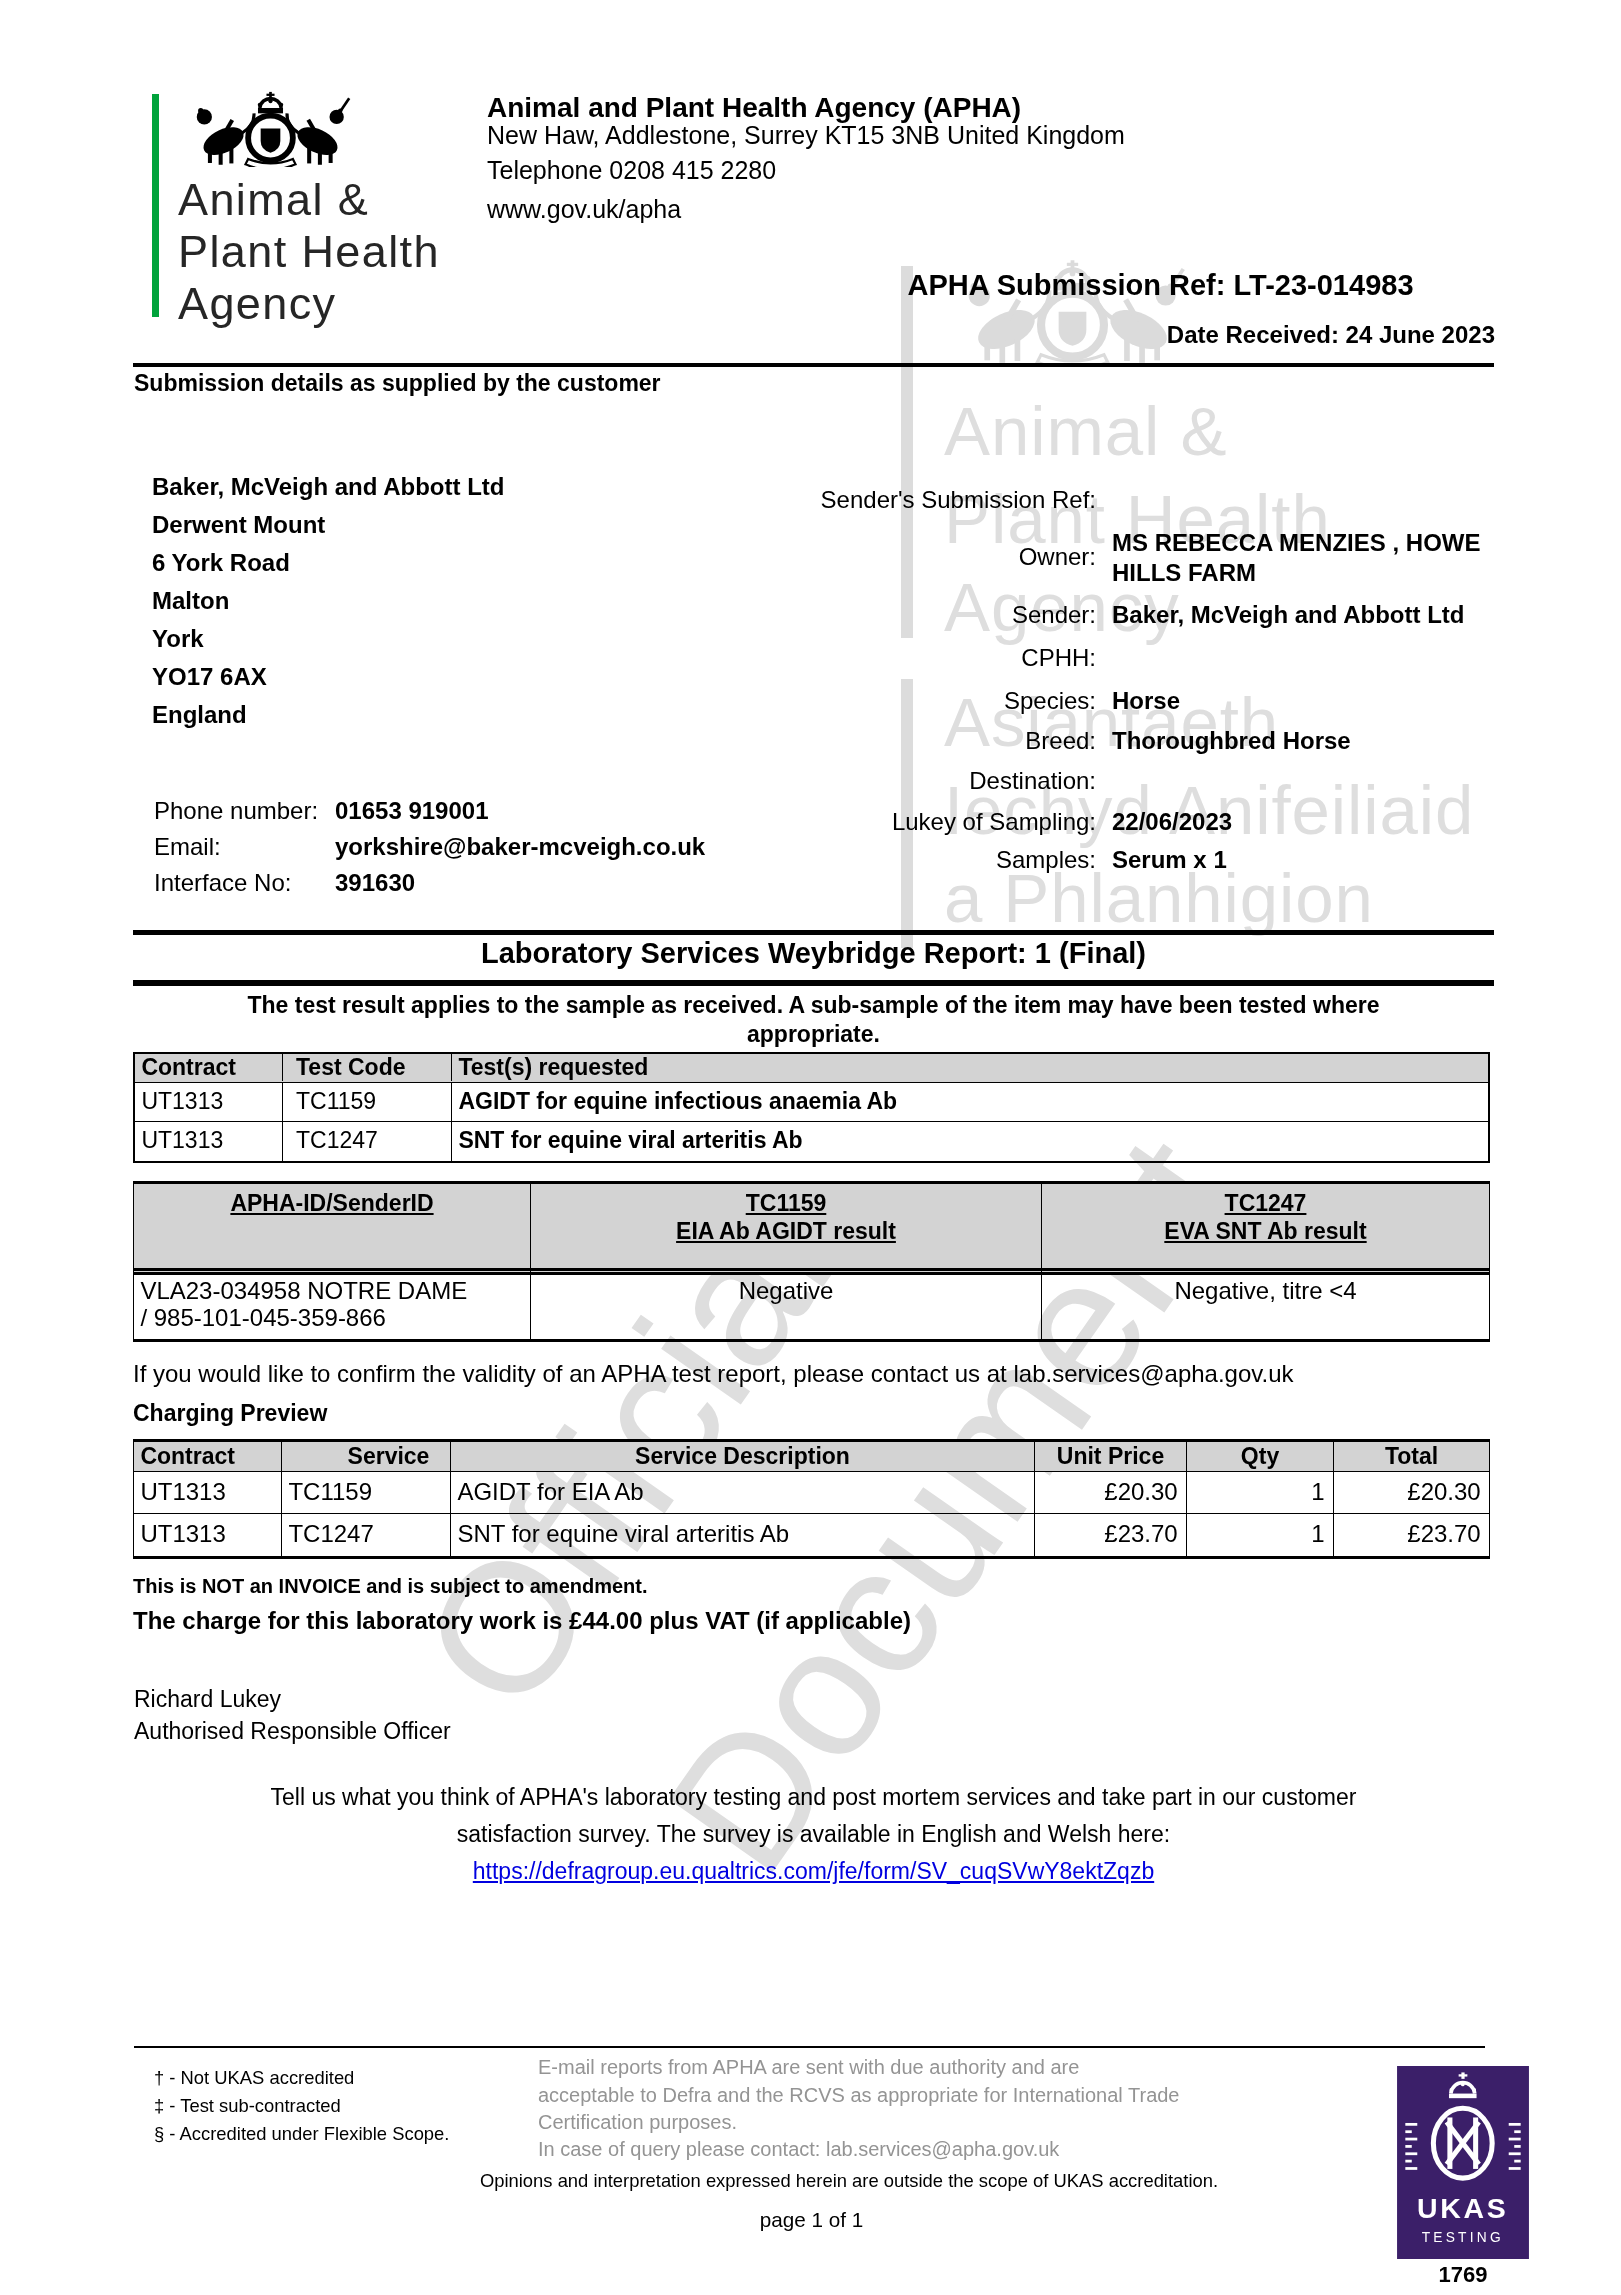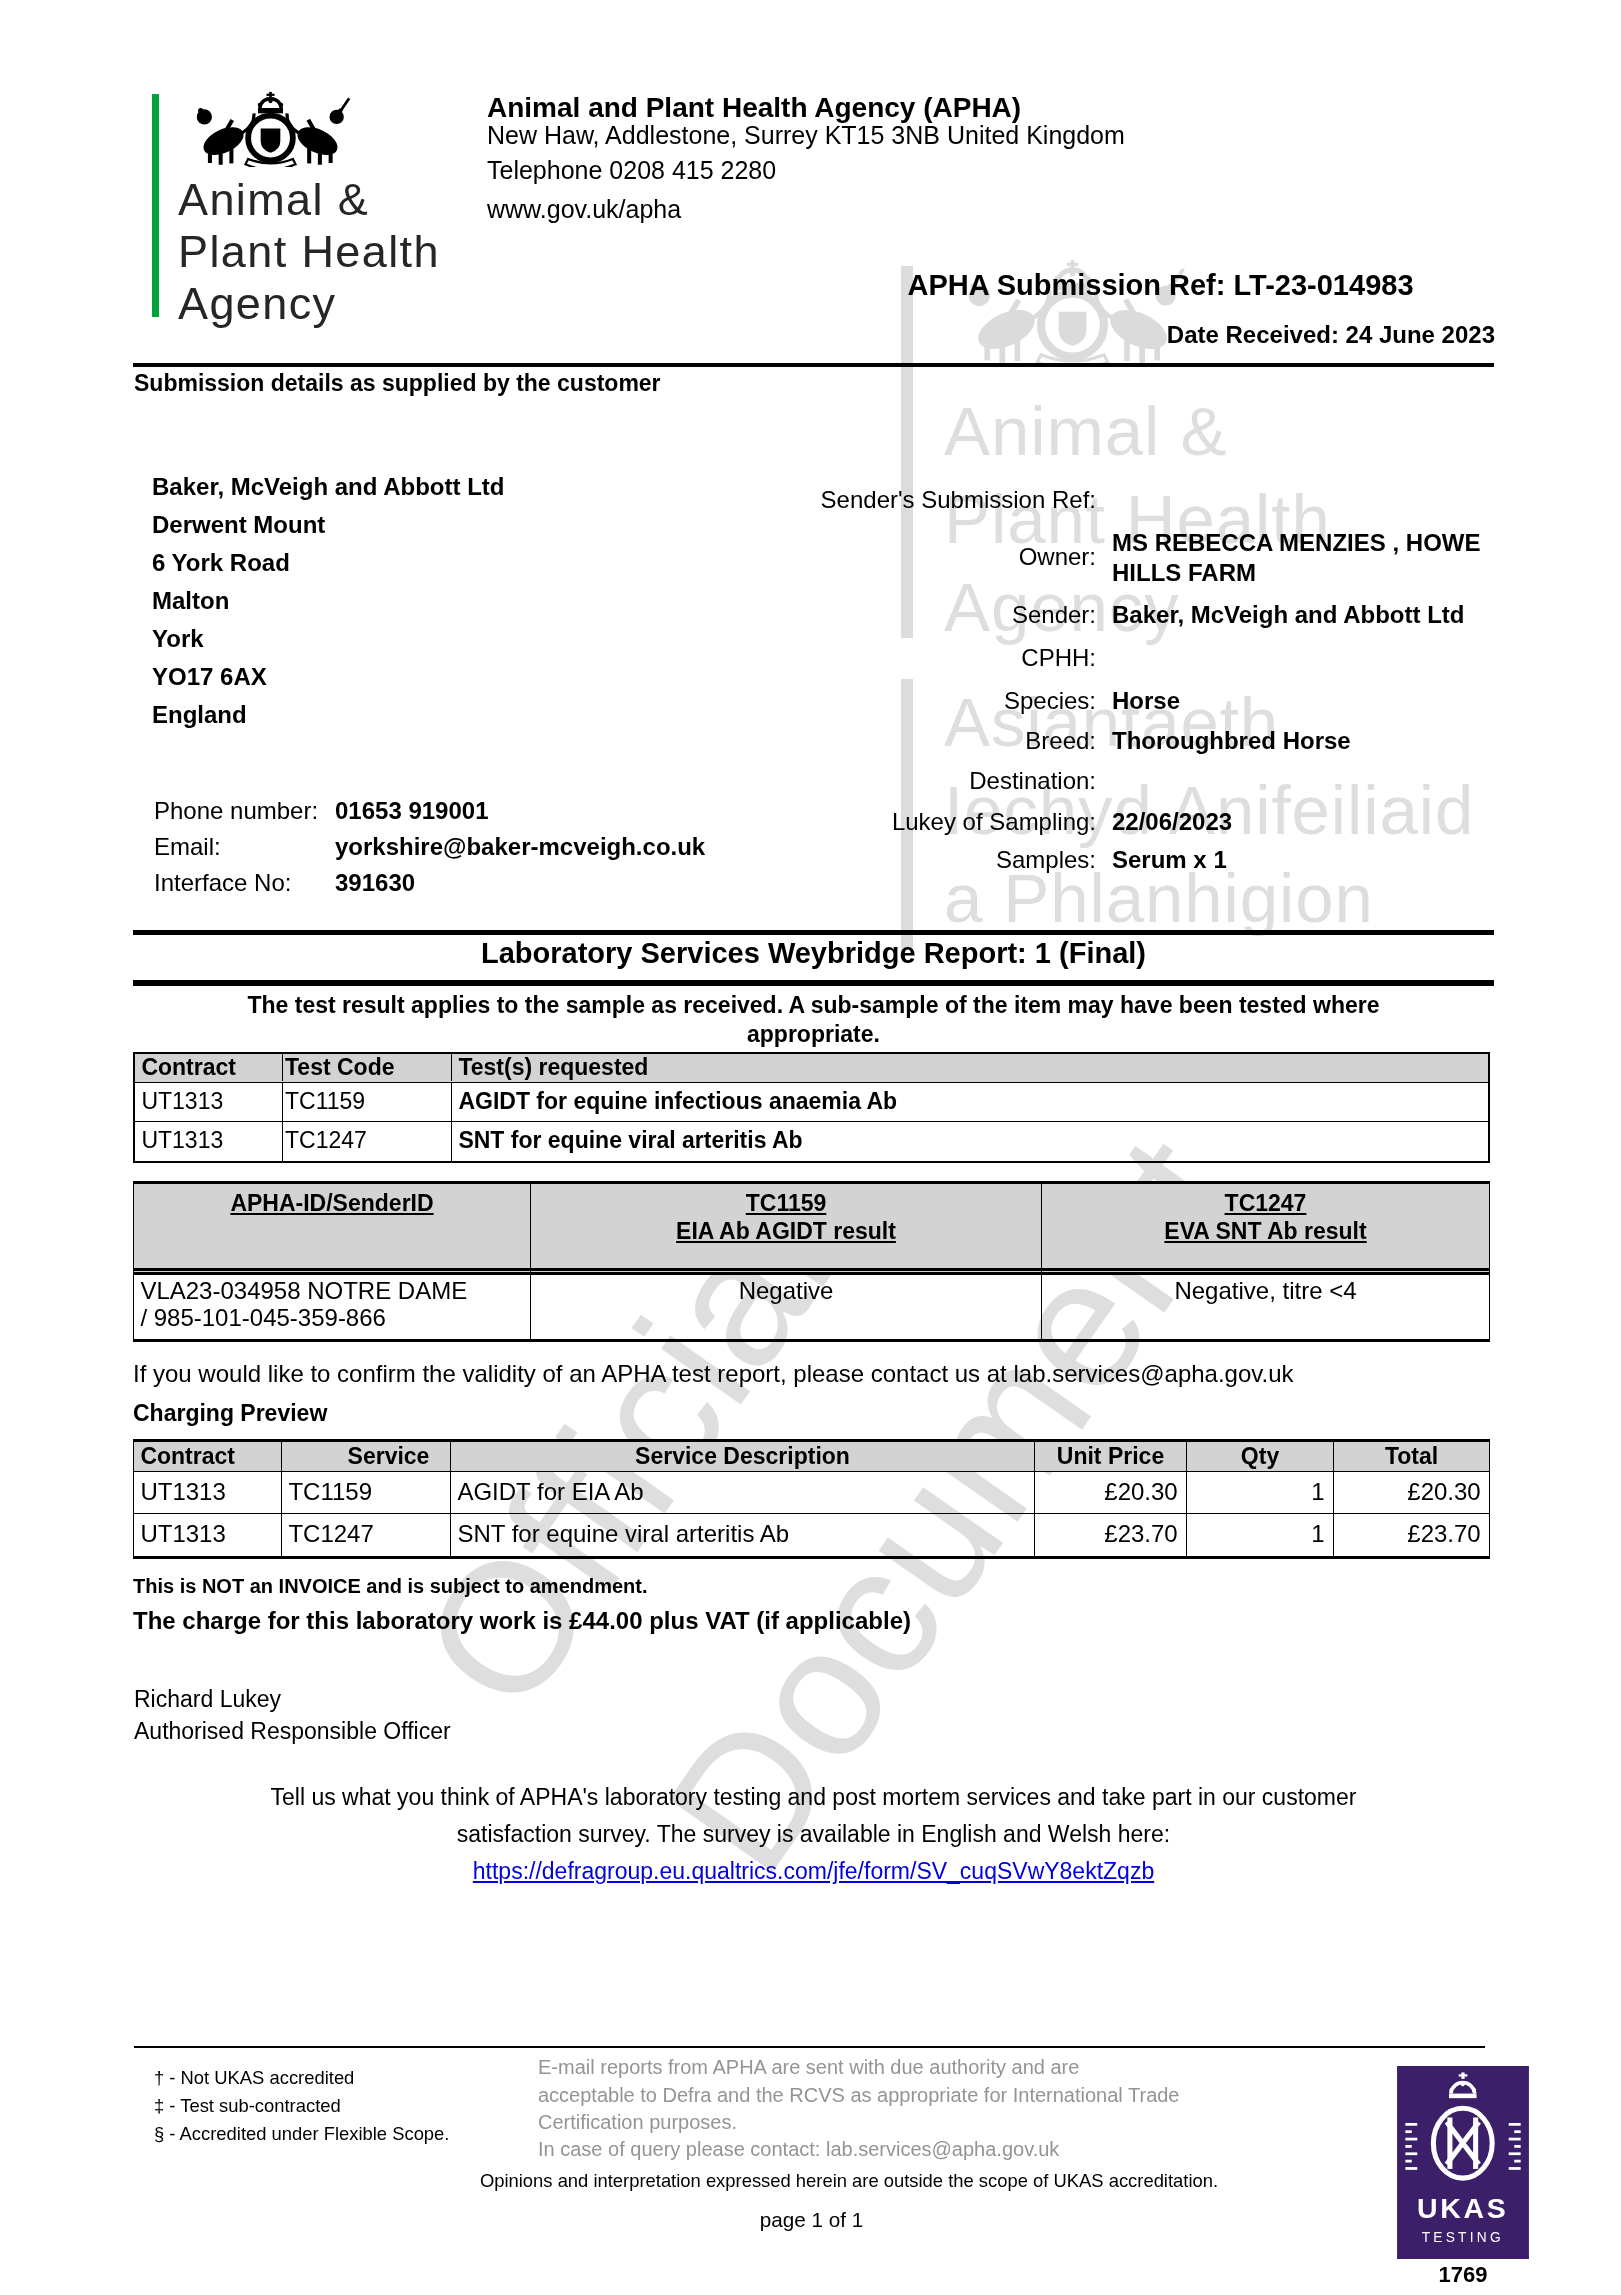--- a/index.html
+++ b/index.html
@@ -24,21 +24,21 @@
   .tbl{position:absolute;left:133px;width:1357px;box-sizing:border-box;font-size:23px;}
   .trow{display:flex;box-sizing:border-box;}
   .tc{box-sizing:border-box;display:flex;}
   .tc + .tc{border-left:1.4px solid #000;}
   .ghead{background:#d3d3d3;}
   .t1{border:2.3px solid #000;}
   .t1 .hrow{height:28.5px;border-bottom:1.8px solid #000;align-items:center;}
   .t1 .drow{height:39px;}
   .t1 .drow1{border-bottom:1.4px solid #000;}
   .t1 .c1{width:147px;padding-left:6.4px;padding-top:5.5px;}
-  .t1 .c2{width:169px;padding-left:2px;padding-top:5.5px;text-align:right;}
+  .t1 .c2{width:169px;padding-left:13px;padding-top:5.5px;text-align:right;}
   .t1 .c3{flex:1;padding-left:6.4px;padding-top:5.5px;}
   .t1 .hrow .tc{padding-top:0;align-items:center;font-weight:bold;}
   .t2{border-top:3.7px solid #000;border-bottom:3.7px solid #000;border-left:1.8px solid #000;border-right:1.8px solid #000;}
   .t2 .c1{width:396px;}
   .t2 .c2{width:511px;}
   .t2 .c3{flex:1;}
   .t2h{height:88px;text-decoration:underline;}
   .t2h .tc{flex-direction:column;align-items:center;padding-top:6.4px;line-height:27.5px;font-weight:bold;}
   .t2d{height:68px;}
   .t2d .c1{flex-direction:column;padding-left:6.4px;padding-top:5.5px;line-height:27px;font-size:24px;}

